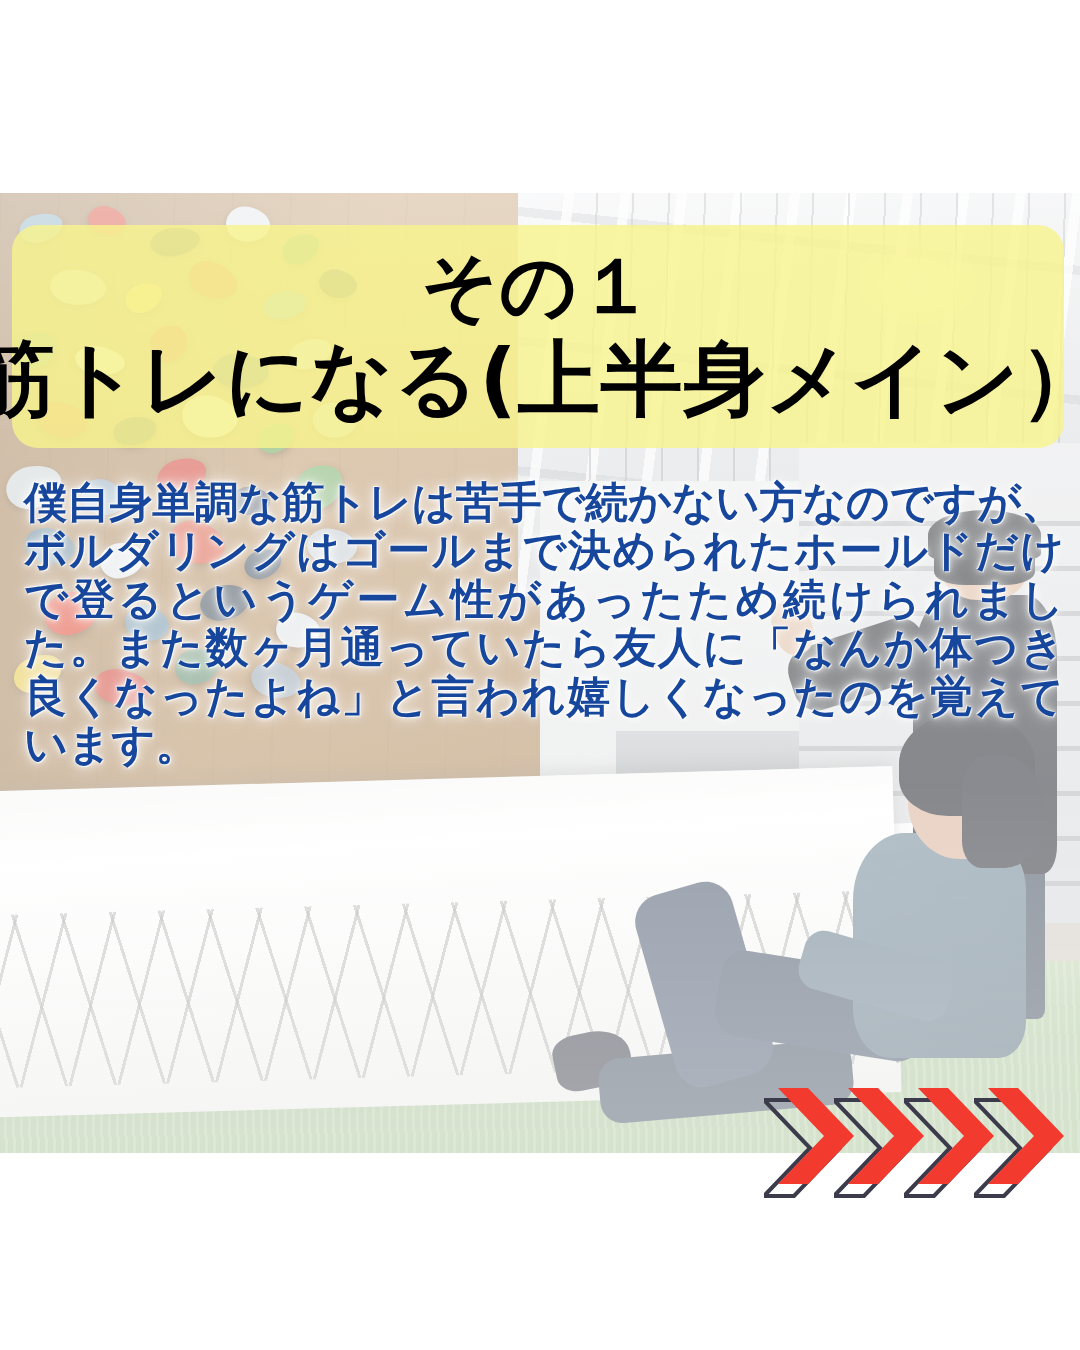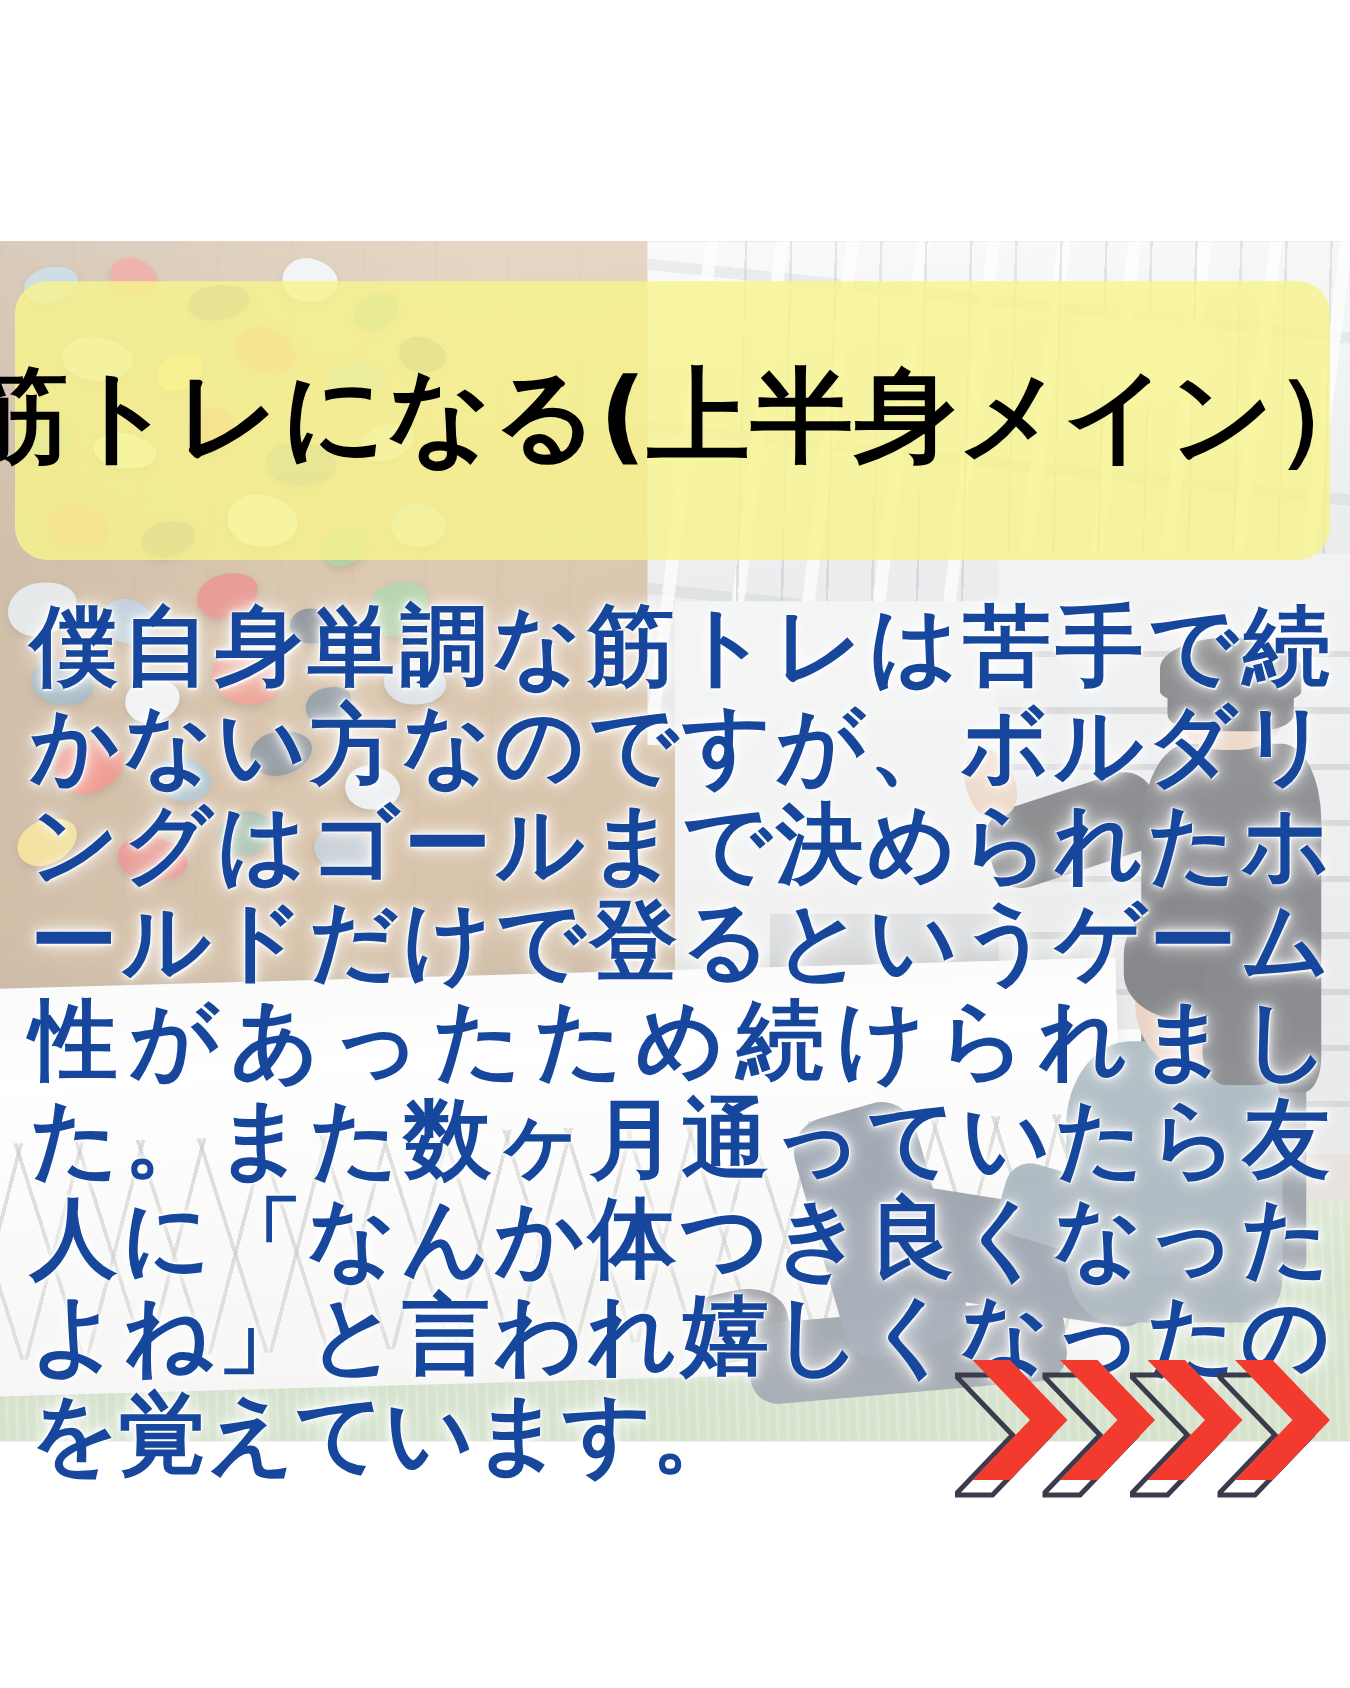--- a/index.html
+++ b/index.html
@@ -291,21 +291,21 @@
   #title-1 { font-size: 76px; margin-bottom: 14px; }
   #title-2 { font-size: 82px; }
 
   
   #body-copy {
     position: absolute;
     left: 24px;
     top: 478px;
     width: 1040px;
     color: #17479d;
-    font-size: 70px;
+    font-size: 43px;
     font-weight: 700;
     line-height: 1.125;
     letter-spacing: -.005em;
     text-align: justify;
     text-justify: inter-character;
     text-shadow:
       0 0 5px rgba(255,255,255,.95),
       0 0 11px rgba(255,255,255,.85),
       0 0 20px rgba(255,255,255,.6),
       1px 1px 0 rgba(255,255,255,.7),
@@ -416,20 +416,21 @@
       <div id="p2-hair"></div>
       <div id="p2-hair2"></div>
     </div>
 
   </div>
 
   <div id="photo-wash"></div>
   <div id="photo-wash2"></div>
 
   <div id="banner" style="background: rgba(247, 244, 140, 0.8);">
+    <div class="title-line" id="title-1" style="color: rgb(0, 0, 0);">その１</div>
     <div class="title-line" id="title-2" style="color: rgb(0, 0, 0);">筋トレになる(上半身メイン）</div>
   </div>
 
   <div id="body-copy" style="color: rgb(23, 71, 157);">僕自身単調な筋トレは苦手で続かない方なのですが、ボルダリングはゴールまで決められたホールドだけで登るというゲーム性があったため続けられました。また数ヶ月通っていたら友人に「なんか体つき良くなったよね」と言われ嬉しくなったのを覚えています。</div>
 
   <div id="arrows">
       <div class="chev-group" style="left: 0px;">
         <div class="chev" style="transform: translate(-14px, 12px);">
           <svg width="78" height="108" viewBox="0 0 78 108">
             <polygon points="0,6 30,6 76,54 30,102 0,102 46,54" fill="none" stroke="#3b3b4c" stroke-width="4" stroke-linejoin="miter"></polygon>

